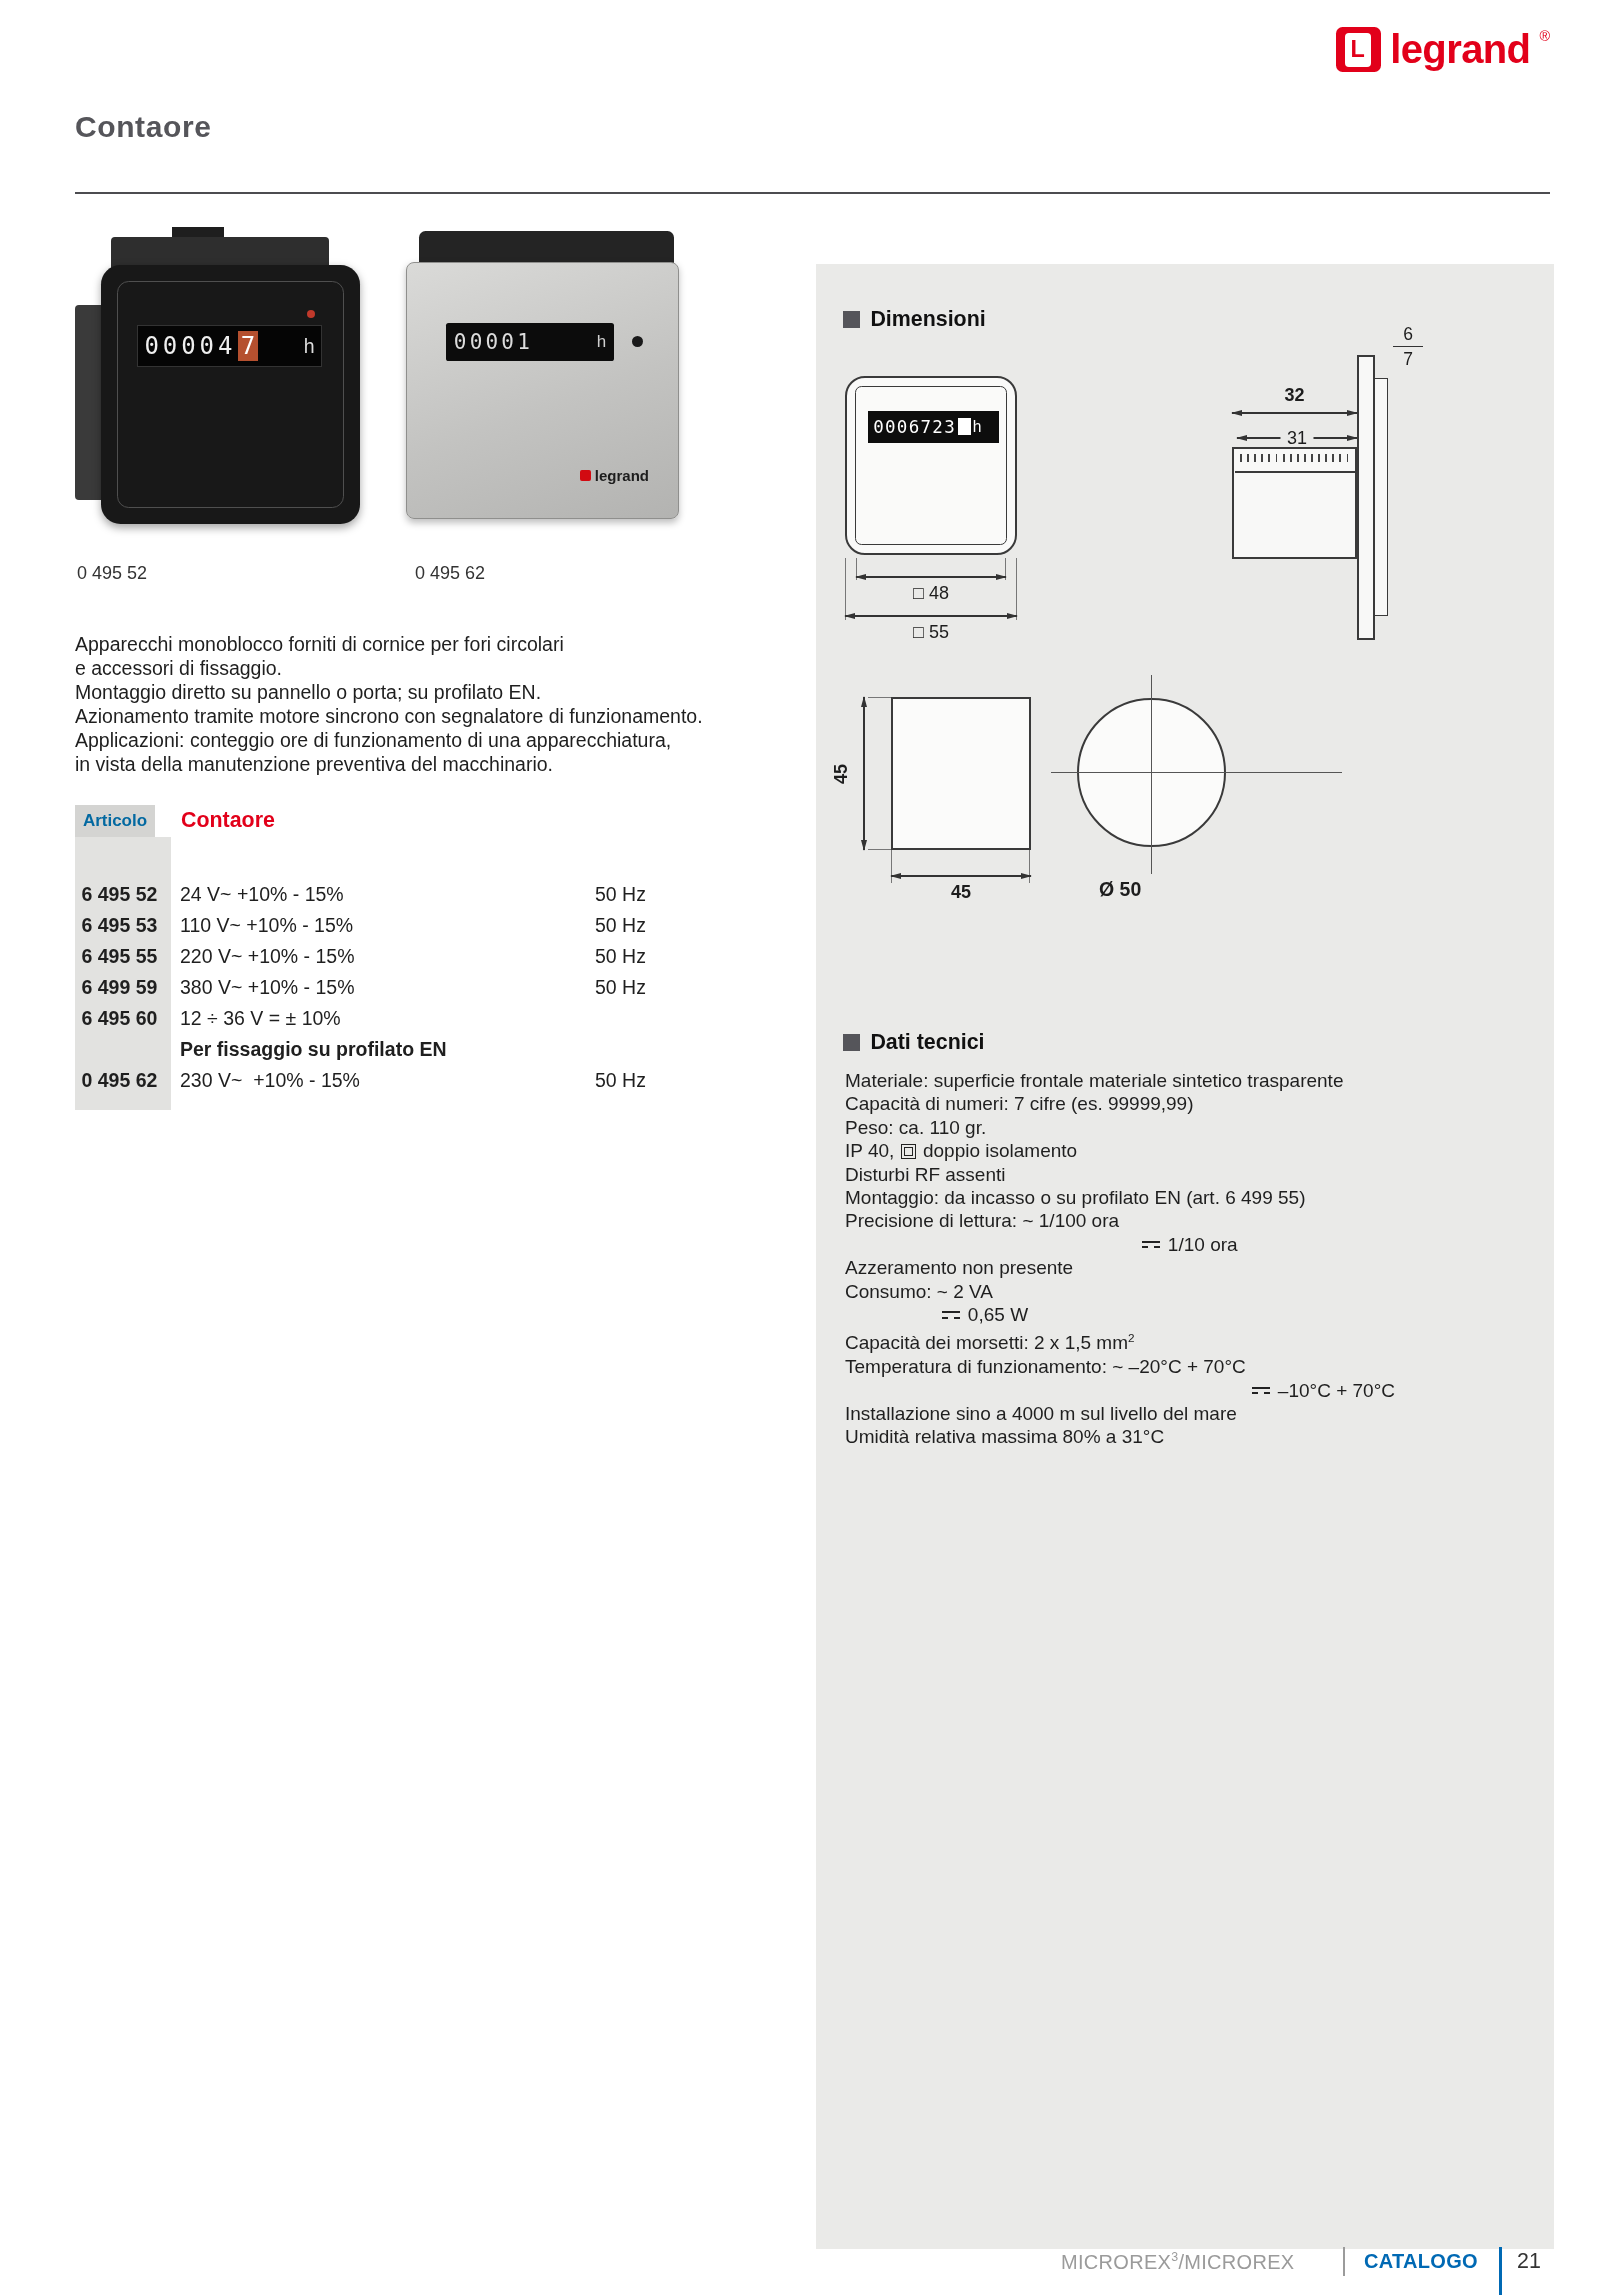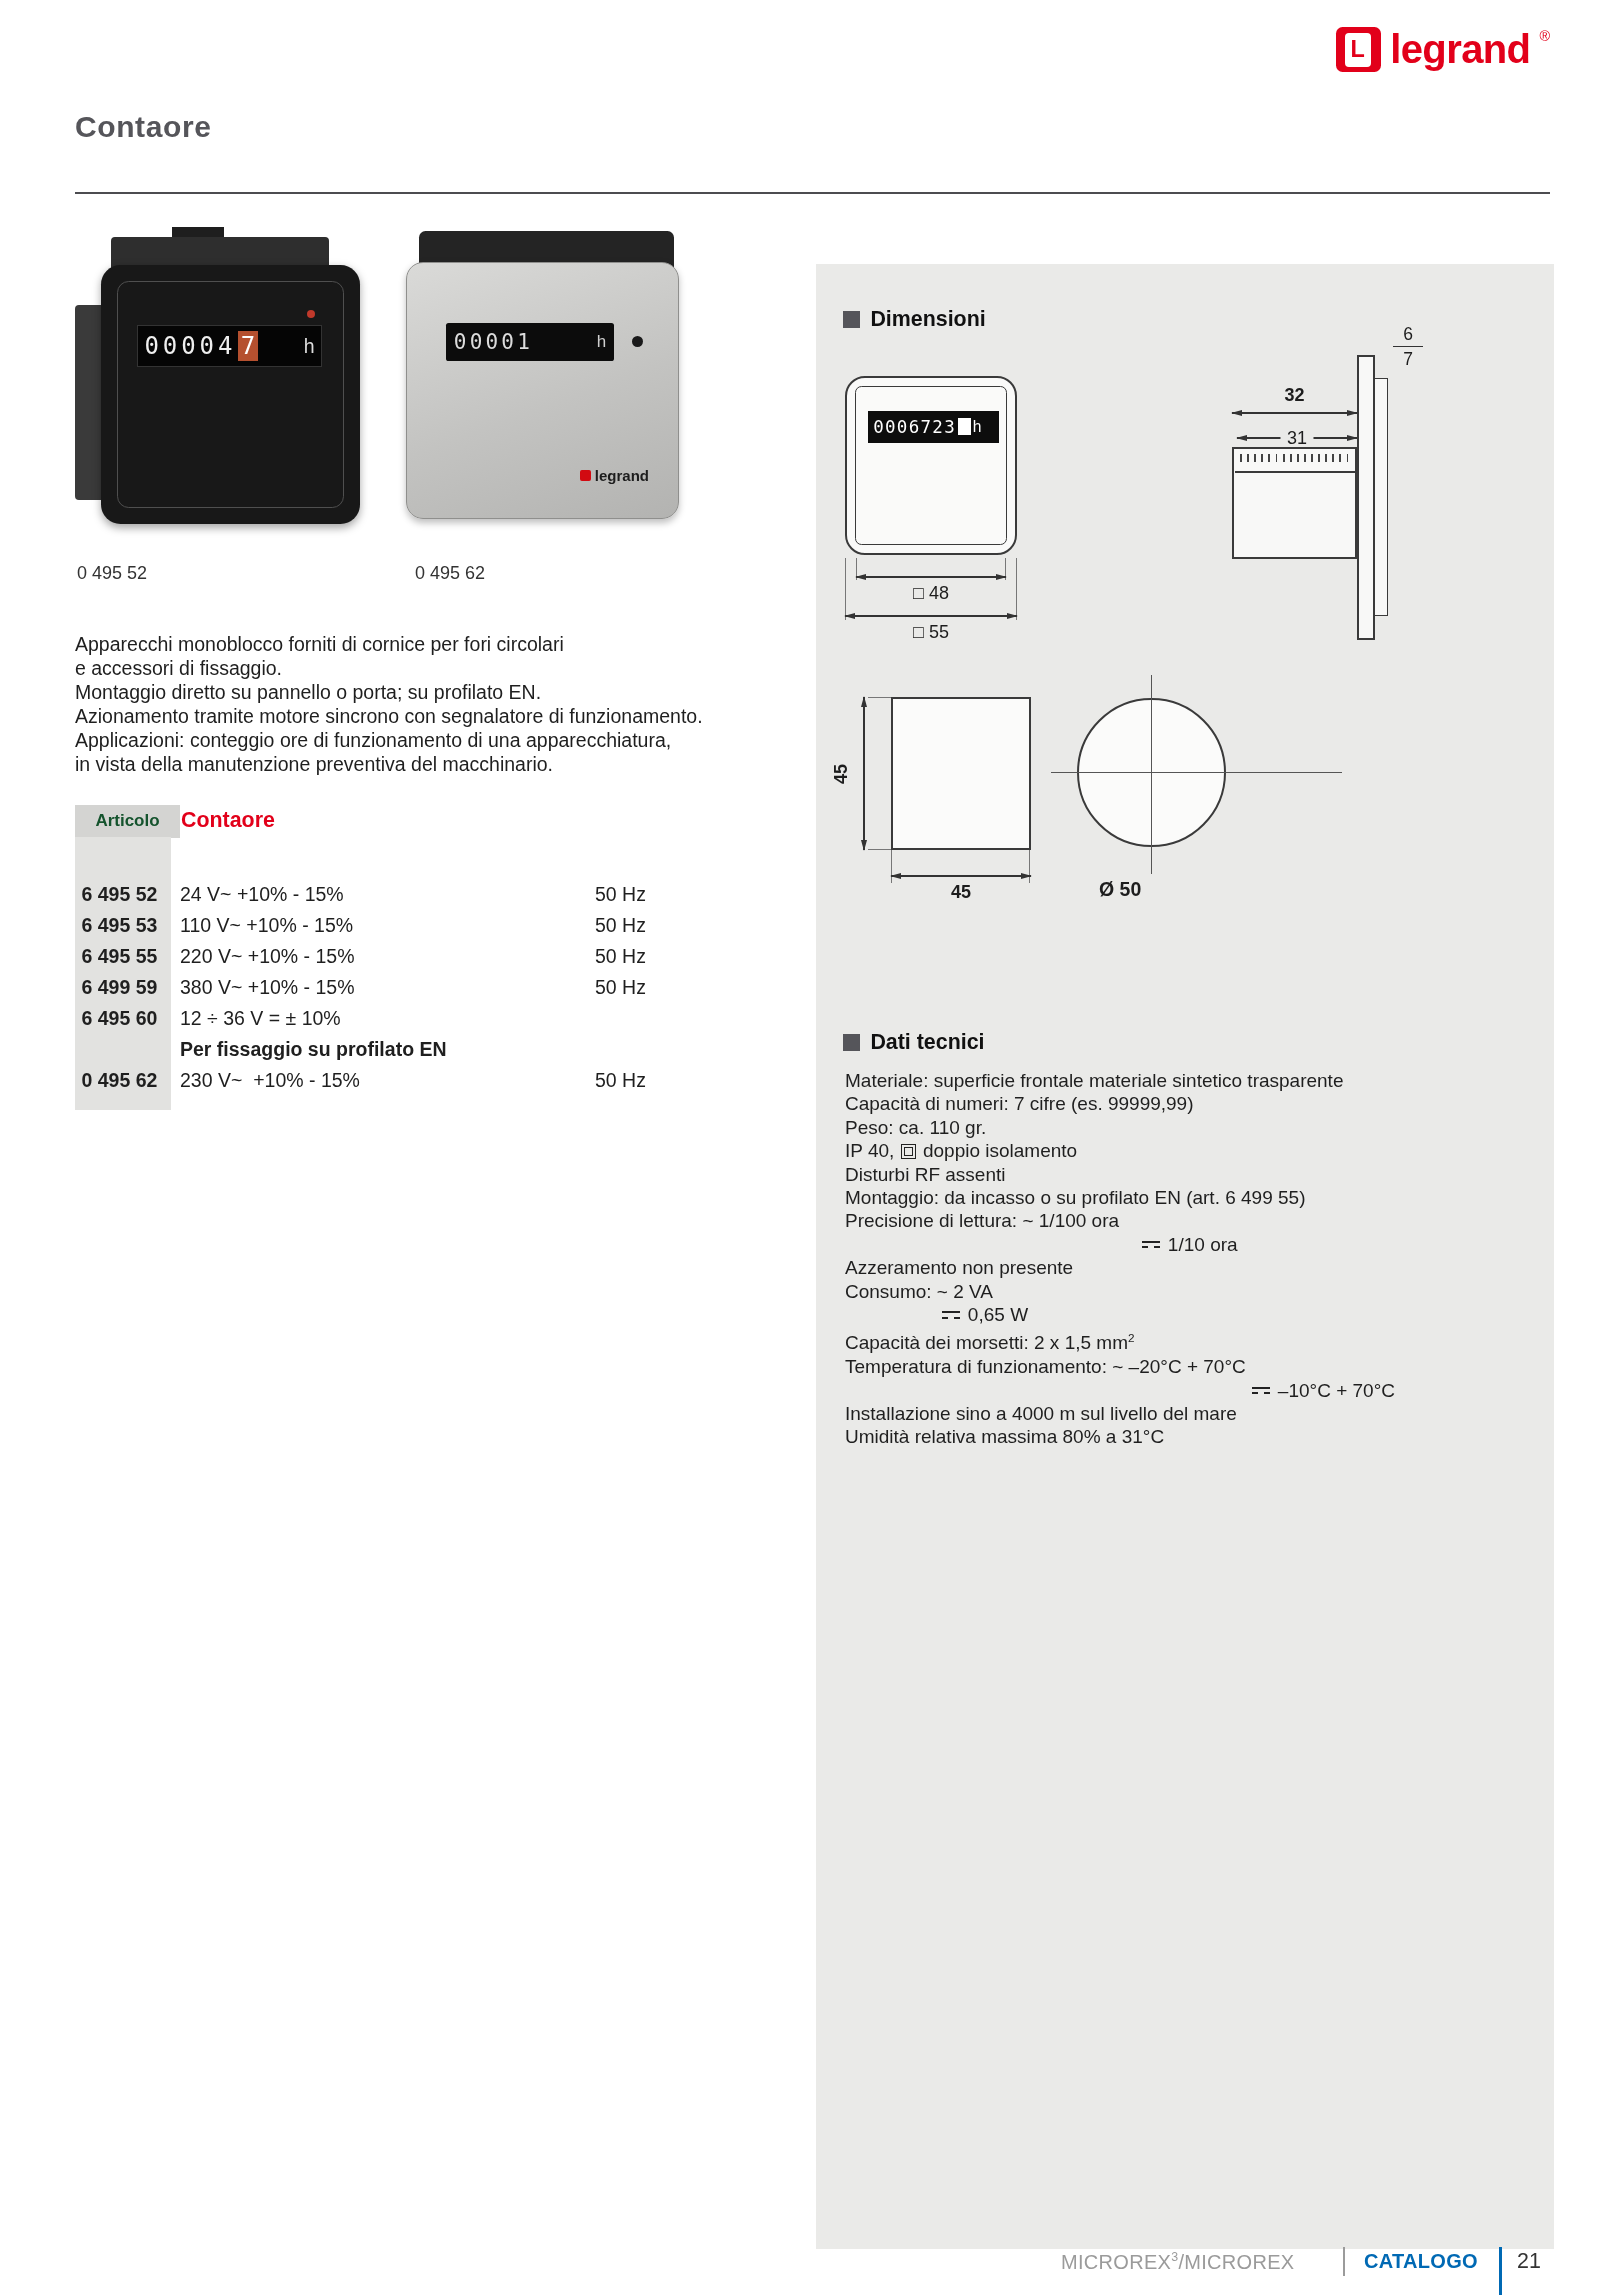--- a/index.html
+++ b/index.html
@@ -31,40 +31,40 @@
   .p1-face { position:absolute; left:15.6px; top:15.6px; right:15.6px; bottom:15.6px; border:1.3px solid #4f4f4f; border-radius:11.7px; }
   .p1-display { position:absolute; left:36px; top:60px; width:185px; height:42px; background:#050505; border:1.3px solid #333;
     display:flex; align-items:center; padding:0 6.5px; }
   .p1-digits { font-family:"DejaVu Sans Mono", monospace; font-size:24px; color:#efefef; letter-spacing:3.9px; }
   .p1-red { font-family:"DejaVu Sans Mono", monospace; font-size:24px; color:#fff; background:#b5502f; padding:1.3px 3.2px; margin-left:1.3px; }
   .p1-unit { margin-left:auto; color:#ddd; font-size:19.5px; }
   .p1-dot { position:absolute; right:45px; top:45px; width:8.4px; height:8.4px; border-radius:50%; background:#c0392b; }
 
   #photo2 { position:absolute; left:406px; top:231px; width:279px; height:299px; }
   .p2-back { position:absolute; left:13px; top:0; width:255px; height:91px; background:#242424; border-radius:6.5px; }
-  .p2-panel { position:absolute; left:0; top:31px; width:273px; height:257px; border-radius:17px; border:1.3px solid #8f8f8d;
+  .p2-panel { position:absolute; left:0; top:31px; width:273px; height:257px; border-radius:8px; border:1.3px solid #8f8f8d;
     background:linear-gradient(160deg,#dadad8 0%, #c3c3c1 55%, #b3b3b1 100%); box-shadow:0 3.9px 7.8px rgba(0,0,0,.25); }
   .p2-display { position:absolute; left:39px; top:60px; width:168px; height:38px; background:#0c0c0c; border-radius:2.6px;
     display:flex; align-items:center; padding:0 7.8px; }
   .p2-digits { font-family:"DejaVu Sans Mono", monospace; font-size:21px; color:#dcdcdc; letter-spacing:3.2px; }
   .p2-unit { margin-left:auto; color:#cfcfcf; font-size:17px; }
   .p2-dot { position:absolute; right:35px; top:73px; width:11px; height:11px; border-radius:50%; background:#1a1a1a; }
   .p2-logo { position:absolute; right:29px; bottom:34px; display:flex; align-items:center; gap:3.9px; }
   .p2-logo-mark { width:11px; height:11px; background:#d20a11; border-radius:1.9px; }
   .p2-logo-text { font-size:15px; font-weight:700; color:#1d1d1d; }
 
   .caption { position:absolute; top:563px; font-size:18px; color:#333; }
   #caption1 { left:77px; } #caption2 { left:415px; }
 
   
   #description { position:absolute; left:75px; top:632px; font-size:19.5px; line-height:24px; color:#1f1f1f; }
 
   
-  #articolo-box { position:absolute; left:75px; top:805px; width:105px; height:32.5px; background:#d4d4d2;
-    display:flex; align-items:center; justify-content:center; font-size:17px; font-weight:700; color:#14532d; }
+  #articolo-box { position:absolute; left:75px; top:805px; width:80px; height:32.5px; background:#d4d4d2;
+    display:flex; align-items:center; justify-content:center; font-size:17px; font-weight:700; color:#0369a1; }
   #table-title { position:absolute; left:181px; top:808px; font-size:21.4px; font-weight:700; color:#e2001a; }
   #ref-col-bg { position:absolute; left:75px; top:837px; width:96px; height:273px; background:#e2e2e0; }
   #table-rows { position:absolute; left:75px; top:879px; width:637px; }
   .trow { position:relative; display:flex; align-items:center; height:31px; font-size:19.5px; color:#1f1f1f; }
   .tref { width:96px; padding-left:6.5px; font-weight:700; flex:none; }
   .tspec { position:absolute; left:105px; white-space:pre; }
   .tspec.bold { font-weight:700; }
   .tfreq { position:absolute; left:520px; }
 
   

